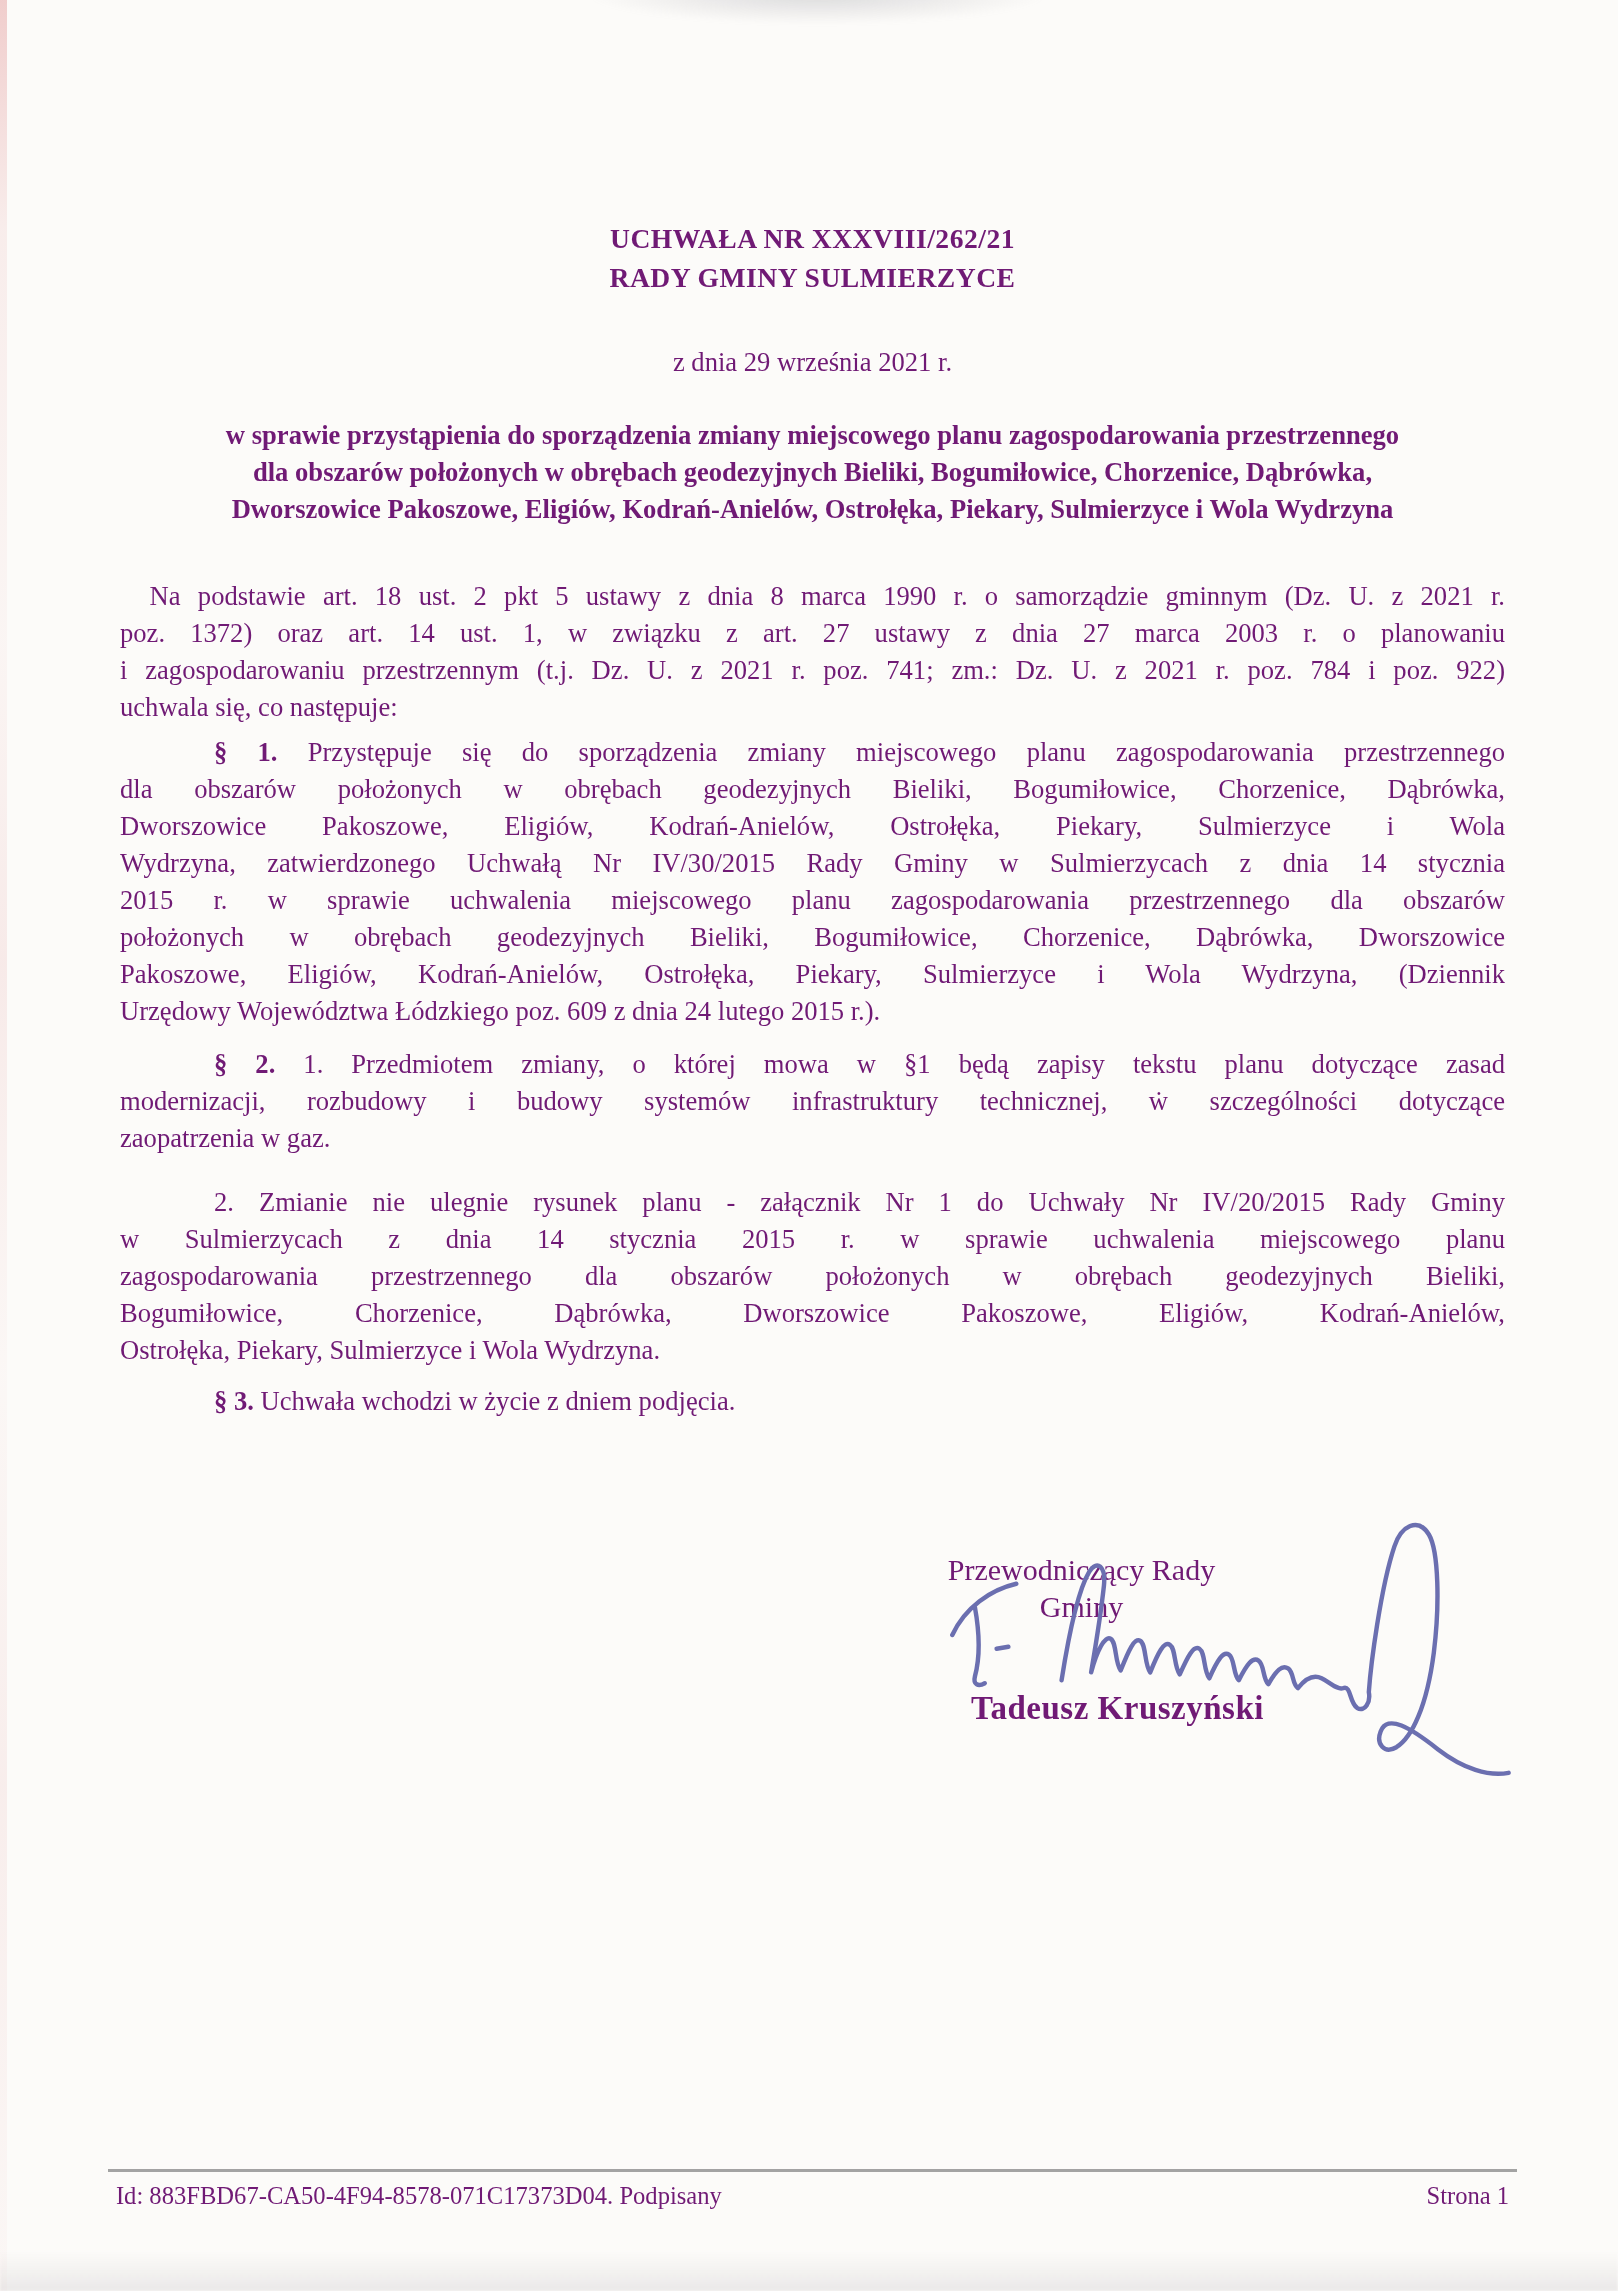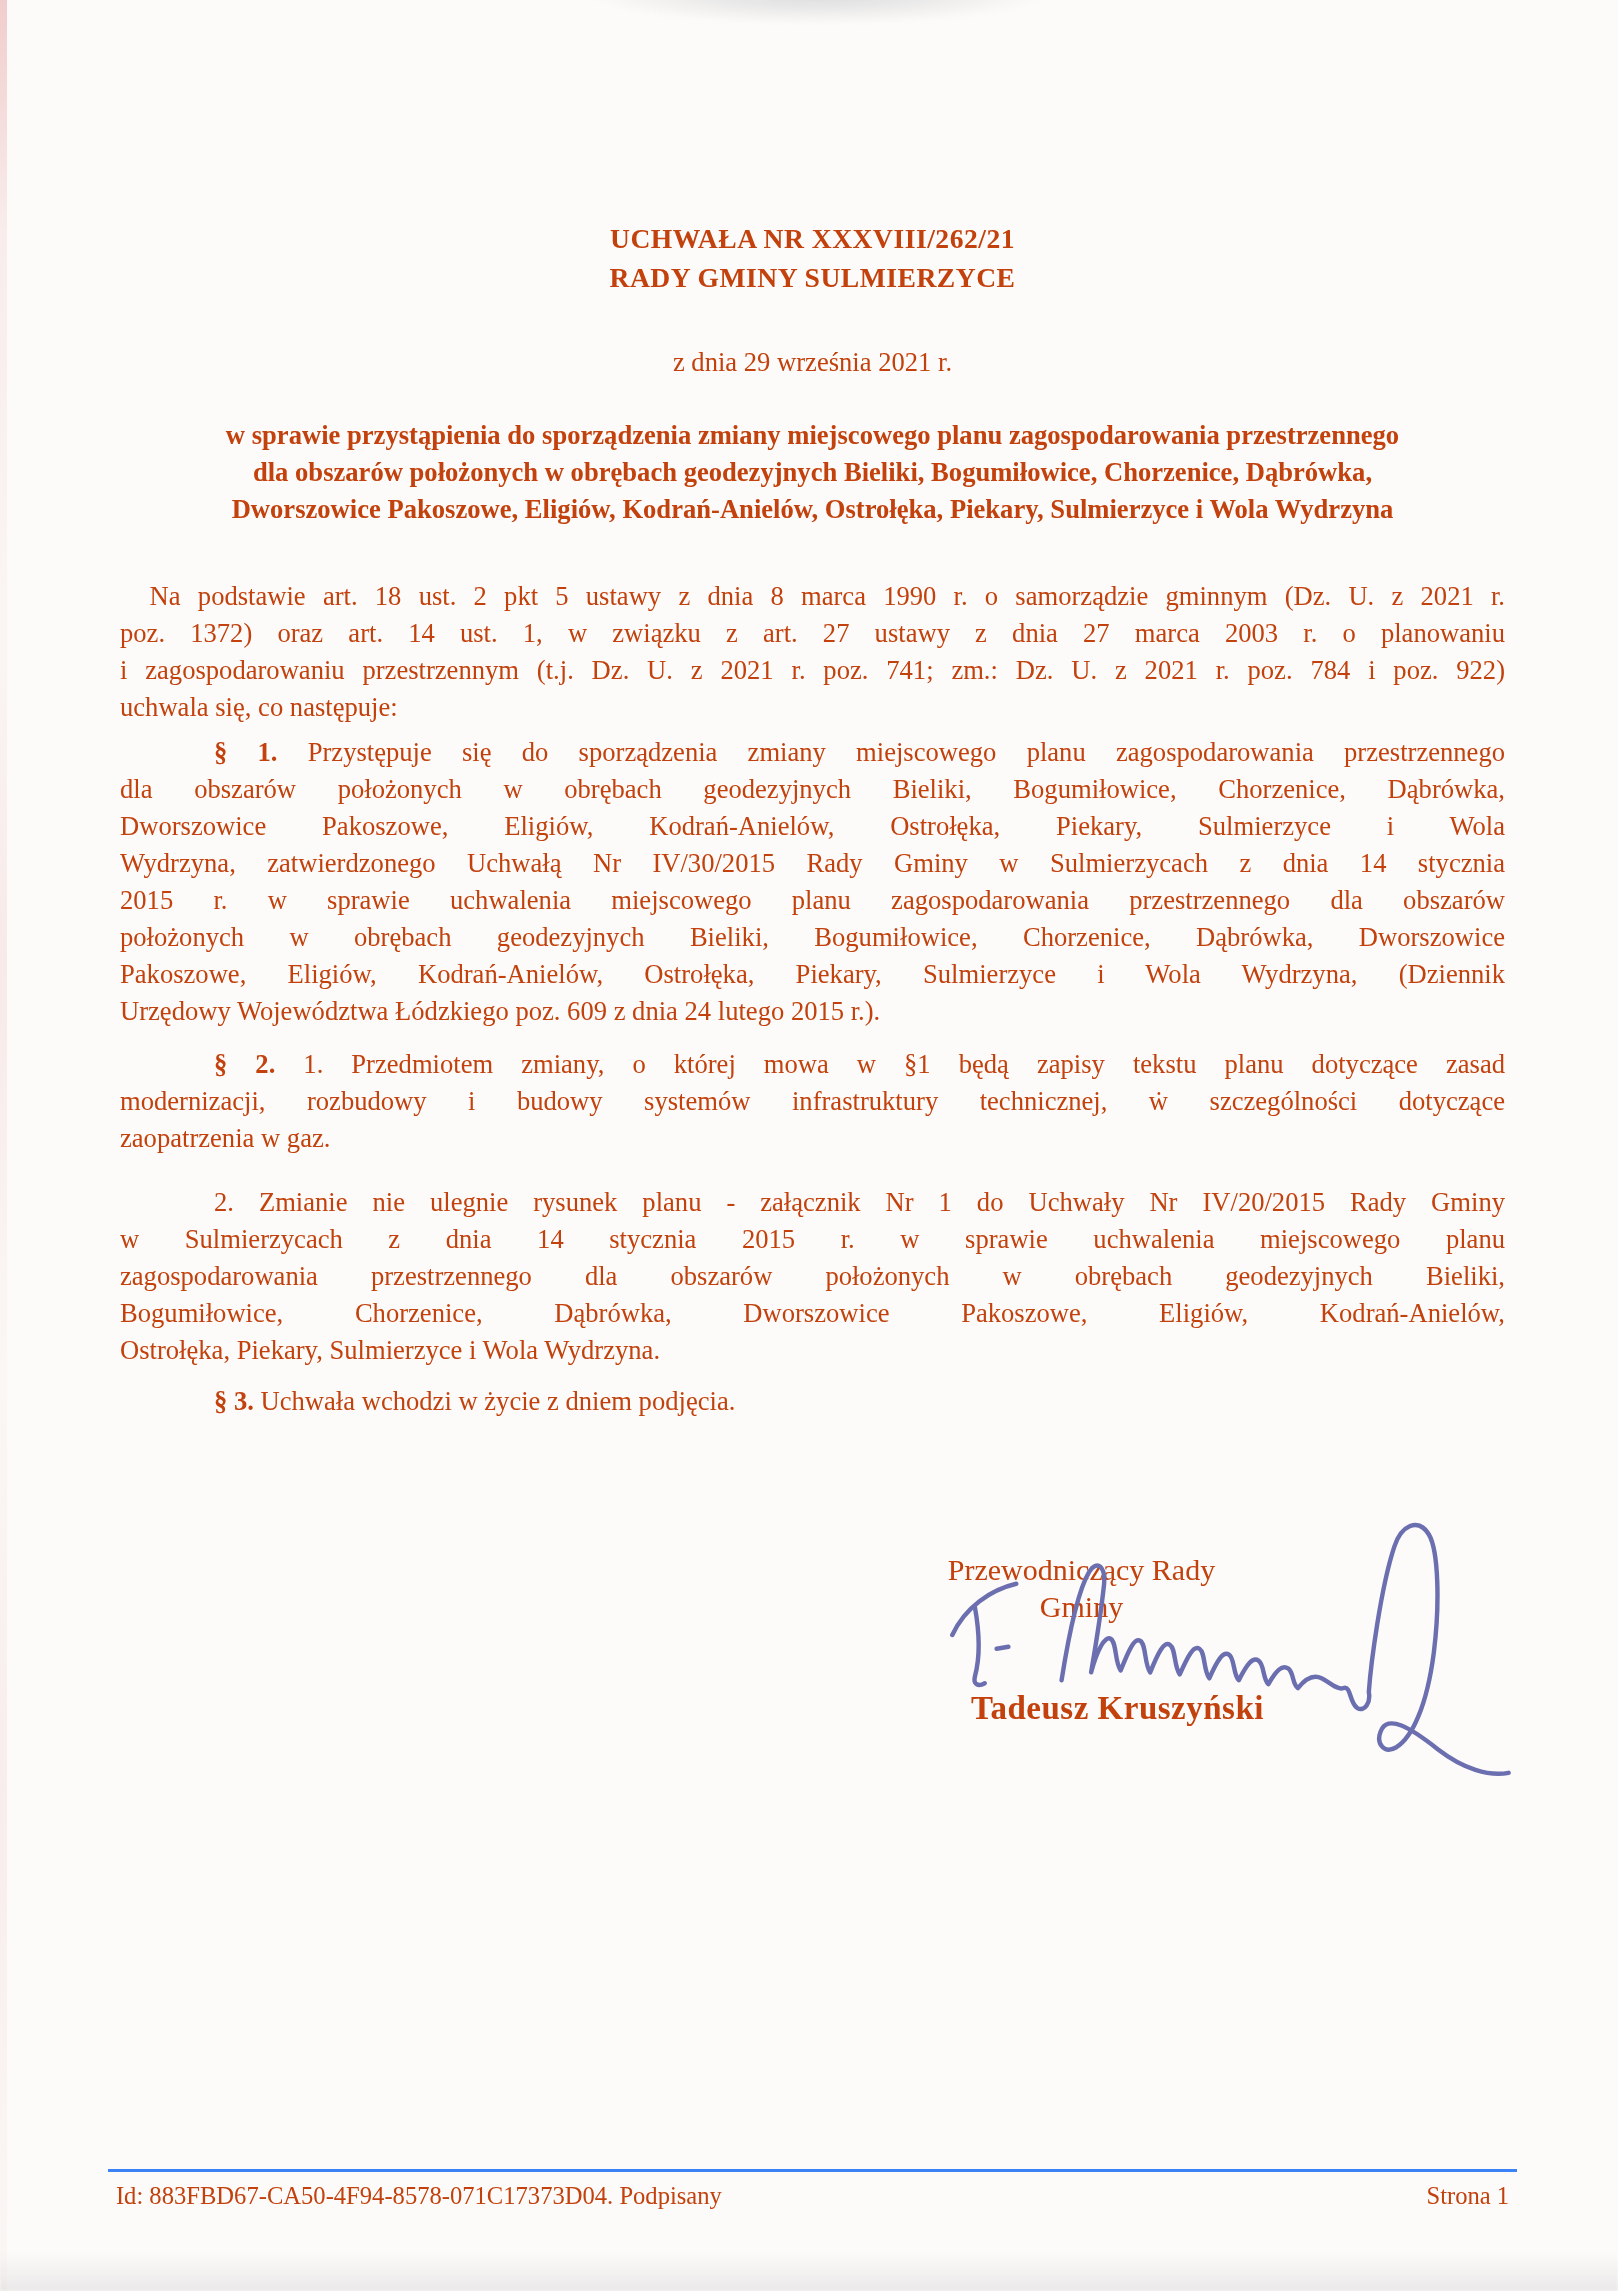--- a/index.html
+++ b/index.html
@@ -2,21 +2,21 @@
 <html lang="pl"><head>
 <meta charset="utf-8">
 <style>
   html,body { margin:0; padding:0; background:#e8e8e8; }
   .page {
     position:relative;
     width:1618px; height:2291px;
     margin:0 auto;
     background:#fcfbf9;
     font-family:"Liberation Serif", serif;
-    color:#c2410c;
+    color:#701a75;
     overflow:hidden;
   }
   
   .edge-left {
     position:absolute; left:0; top:0; width:6.9px; height:100%;
     background:linear-gradient(180deg,
       rgba(226,150,150,.45) 0%,
       rgba(238,200,200,.28) 10%,
       rgba(243,216,216,.16) 28%,
       rgba(236,194,194,.30) 42%,
@@ -59,21 +59,21 @@
     font-size:30px; line-height:37px; text-align:center;
   }
   .sig-name {
     position:absolute; left:971px; top:1690px;
     font-size:33px; font-weight:bold; letter-spacing:0.5px;
   }
   .sig-svg { position:absolute; left:906px; top:1497px; pointer-events:none; }
   
   .footer {
     position:absolute; left:108px; top:2169px; width:1409px;
-    border-top:3px solid #3b82f6;
+    border-top:3px solid #a3a3a3;
   }
   .footer-row {
     display:flex; justify-content:space-between;
     padding:8.9px 7.9px 0 7.9px; font-size:24.6px; line-height:29.6px;
   }
 </style>
 </head>
 <body>
 
 <div class="page">

